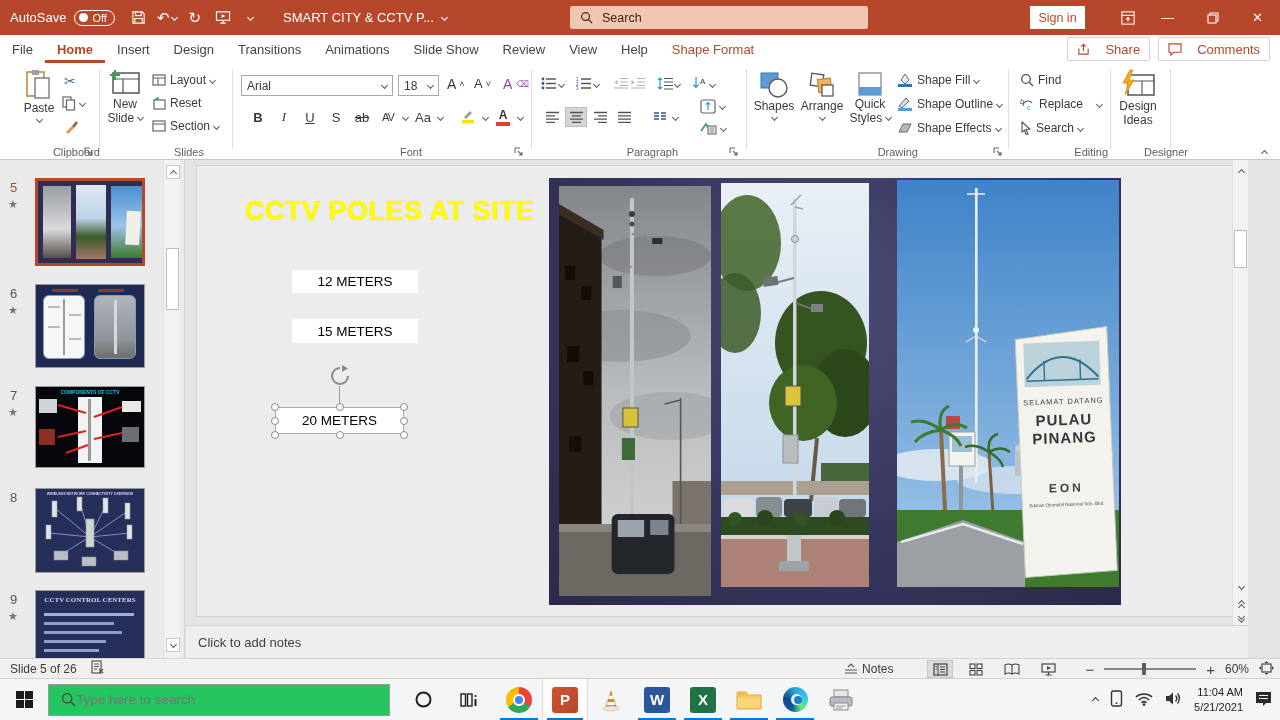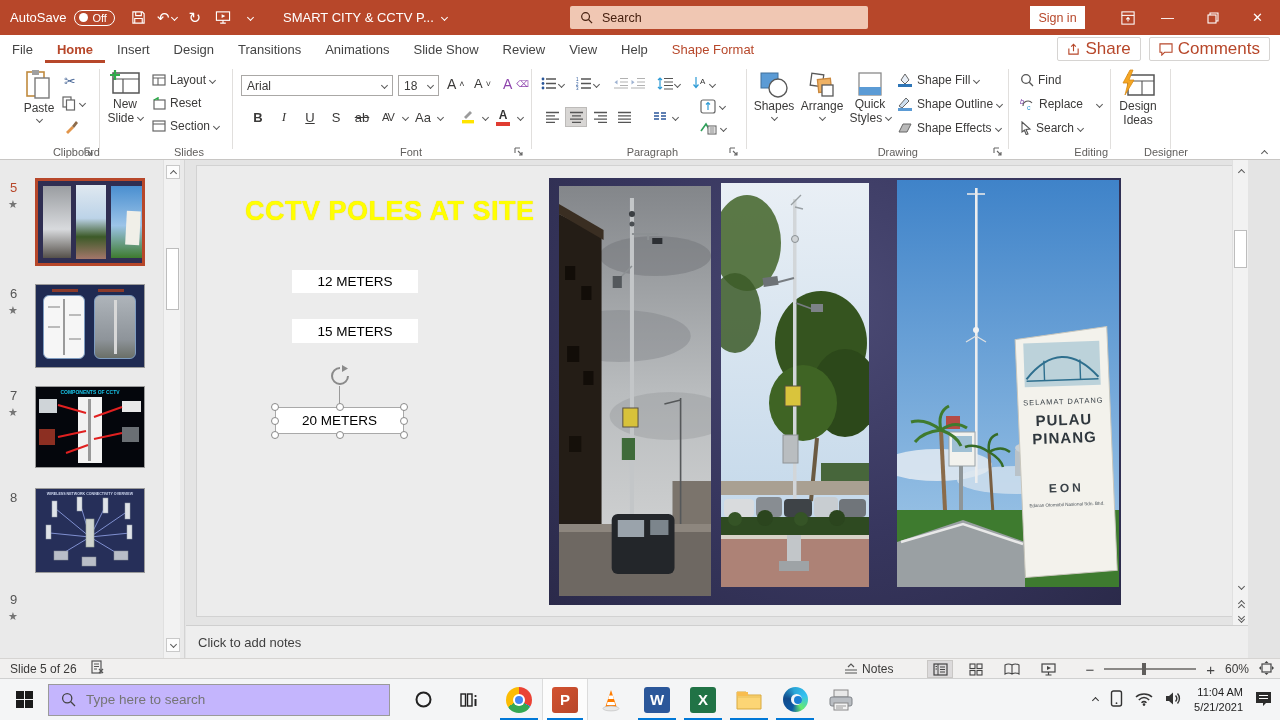--- a/index.html
+++ b/index.html
@@ -21,21 +21,21 @@
   #tb-search input::placeholder{color:#46200f}
   #tb-search svg{position:absolute;left:10px}
   #signin-btn{position:absolute;left:1030px;top:6px;width:55px;height:23px;background:#fff;color:#b7472a;font-size:12.5px;display:flex;align-items:center;justify-content:center}
   .win-btn{position:absolute;top:0;width:45px;height:35px;display:flex;align-items:center;justify-content:center;color:#fff}
   
   #menubar{position:absolute;left:0;top:35px;width:1280px;height:28px;background:#fff;display:flex;align-items:center}
   .tab{padding:0 12px;height:28px;display:flex;align-items:center;font-size:13px;color:#444}
   .tab.active{color:#b7472a;box-shadow:inset 0 -3px 0 #b7472a;font-weight:bold}
   .tab.contextual{color:#b7472a}
   .mb-right{position:absolute;right:10px;top:2px;display:flex;gap:8px}
-  .mb-btn{border:1px solid #d6d4d2;border-radius:2px;height:24px;display:flex;align-items:center;gap:5px;padding:0 9px;color:#b7472a;font-size:17px}
+  .mb-btn{border:1px solid #d6d4d2;border-radius:2px;height:24px;display:flex;align-items:center;gap:15px;padding:0 9px;color:#b7472a;font-size:13px}
   
   #ribbon{position:absolute;left:0;top:63px;width:1280px;height:97px;background:#fff;border-bottom:1px solid #c8c6c4;font-size:12px;color:#3b3a39}
   .grplabel{position:absolute;top:83px;font-size:11px;color:#605e5c;width:100px;text-align:right}
   .vdiv{position:absolute;top:6px;height:80px;width:1px;background:#e1dfdd}
   .launcher{position:absolute;top:84px;width:12px;height:12px}
   .launcher svg{display:block}
   .bigbtn{position:absolute;display:flex;flex-direction:column;align-items:center;font-size:12px;color:#3b3a39}
   .smallrow{position:absolute;display:flex;align-items:center;gap:4px;font-size:12px;color:#3b3a39}
   .combo{position:absolute;border:1px solid #aaa8a6;height:21px;display:flex;align-items:center;justify-content:space-between;padding:0 5px;font-size:12px;background:#fff}
   .fmt{width:22px;height:20px;display:flex;align-items:center;justify-content:center;font-size:13px}
@@ -63,21 +63,21 @@
   
   #statusbar{position:absolute;left:0;top:658px;width:1280px;height:20px;background:#f1f0ef;border-top:1px solid #d6d4d2;display:flex;align-items:center;font-size:12px;color:#3b3a39}
   .sb-right{position:absolute;right:6px;top:0;height:20px;display:flex;align-items:center;gap:10px}
   .viewbtn{width:26px;height:18px;display:flex;align-items:center;justify-content:center}
   .viewbtn.active{background:#dcdadb;border:1px solid #c9c7c5}
   #zoomslider{width:92px;height:2px;background:#8a8886;position:relative}
   #zoomthumb{position:absolute;left:38px;top:-5px;width:4px;height:12px;background:#605e5c}
   
   #taskbar{position:absolute;left:0;top:678px;width:1280px;height:42px;background:#f4f5f6;border-top:1px solid #d0d0d0;display:flex;align-items:center}
   #start-btn{width:48px;height:42px;display:flex;align-items:center;justify-content:center}
-  #task-search{width:342px;height:32px;background:#c4b5fd;border:1px solid #9a9a9a;display:flex;align-items:center;gap:10px;padding-left:12px}
+  #task-search{width:342px;height:32px;background:#22c55e;border:1px solid #9a9a9a;display:flex;align-items:center;padding-left:12px}
   #task-search input{border:none;outline:none;font-size:13.5px;color:#555;width:260px;font-family:"Liberation Sans",sans-serif;background:transparent}
   .taskicon{width:46px;height:42px;display:flex;align-items:center;justify-content:center;position:relative}
   .taskicon .ul{position:absolute;bottom:0;left:4px;right:4px;height:3px;background:#0078d7}
   .taskicon.active{background:#fcfcfc;border-left:1px solid #dcdcdc;border-right:1px solid #dcdcdc}
   .sq{width:26px;height:26px;border-radius:3px;color:#fff;font-weight:bold;font-size:15px;display:flex;align-items:center;justify-content:center}
   #tray{position:absolute;right:0;top:0;height:42px;display:flex;align-items:center;gap:12px;padding-right:8px}
   #clock{font-size:11px;text-align:right;line-height:1.35;color:#222}
 </style>
 </head>
 <body>
@@ -530,20 +530,31 @@
           <rect x="18" y="62" width="14" height="9"></rect>
             <rect x="78" y="62" width="14" height="9"></rect>
             <rect x="46" y="68" width="14" height="9"></rect>
         </g>
       </svg>
     </div>
   </div>
 
   <div class="tnum" style="top:432px">9</div>
   <div class="tstar" style="top:450px">★</div>
+  <div class="thumb" style="top:430px;height:80px">
+    <div style="position:absolute;inset:0;background:#262f59">
+      <div style="position:absolute;left:0;top:5px;width:100%;text-align:center;font-size:7px;font-weight:bold;color:#cdd6ee;font-family:'Liberation Serif',serif">CCTV CONTROL CENTERS</div>
+      <div style="position:absolute;left:8px;top:22px;width:90px;height:2.5px;background:#9fb0d8"></div>
+      <div style="position:absolute;left:8px;top:31px;width:70px;height:2.5px;background:#8fa0c8"></div>
+      <div style="position:absolute;left:8px;top:40px;width:78px;height:2.5px;background:#8fa0c8"></div>
+      <div style="position:absolute;left:8px;top:49px;width:62px;height:2.5px;background:#8fa0c8"></div>
+      <div style="position:absolute;left:8px;top:58px;width:55px;height:2.5px;background:#8fa0c8"></div>
+
+    </div>
+  </div>
 
   <div class="scrollv" style="left:163px;top:0;width:17px;height:498px">
     <div class="scroll-btn" style="left:2px;top:5px;border:1px solid #c9c9c9;background:#fdfdfd">
         <span class="caret up" style="margin-top:3px"></span>
       </div>
     <div class="scroll-thumb" style="left:2px;top:88px;width:13px;height:62px"></div>
     <div class="scroll-btn" style="left:2px;top:478px;border:1px solid #c9c9c9;background:#fdfdfd">
         <span class="caret" style="margin-bottom:2px"></span>
       </div>
   </div>

